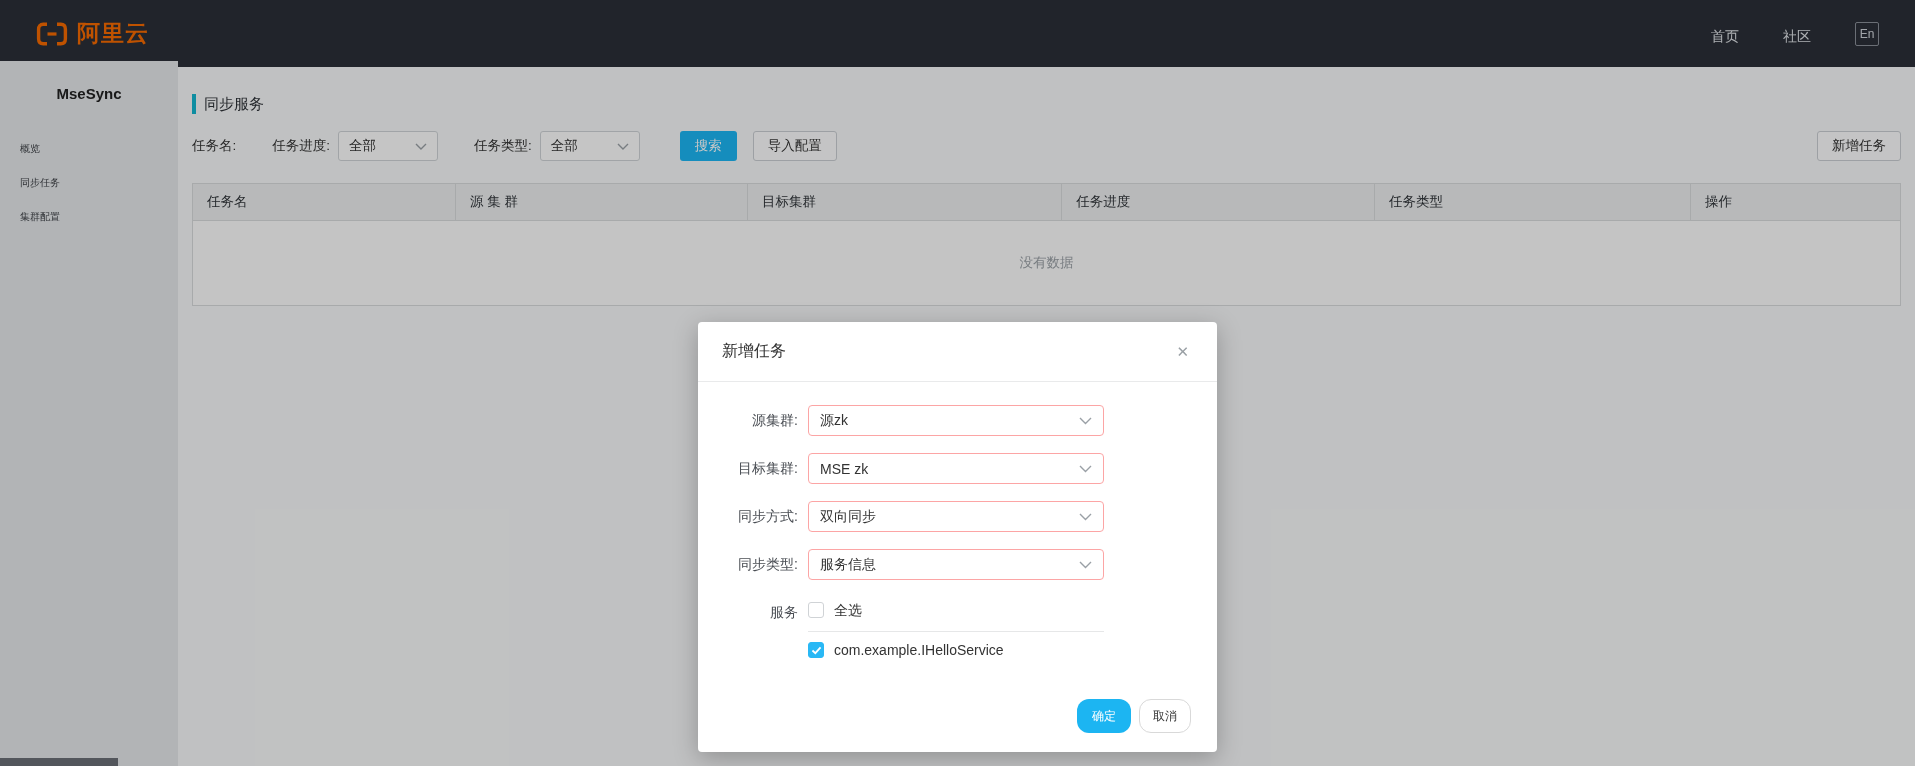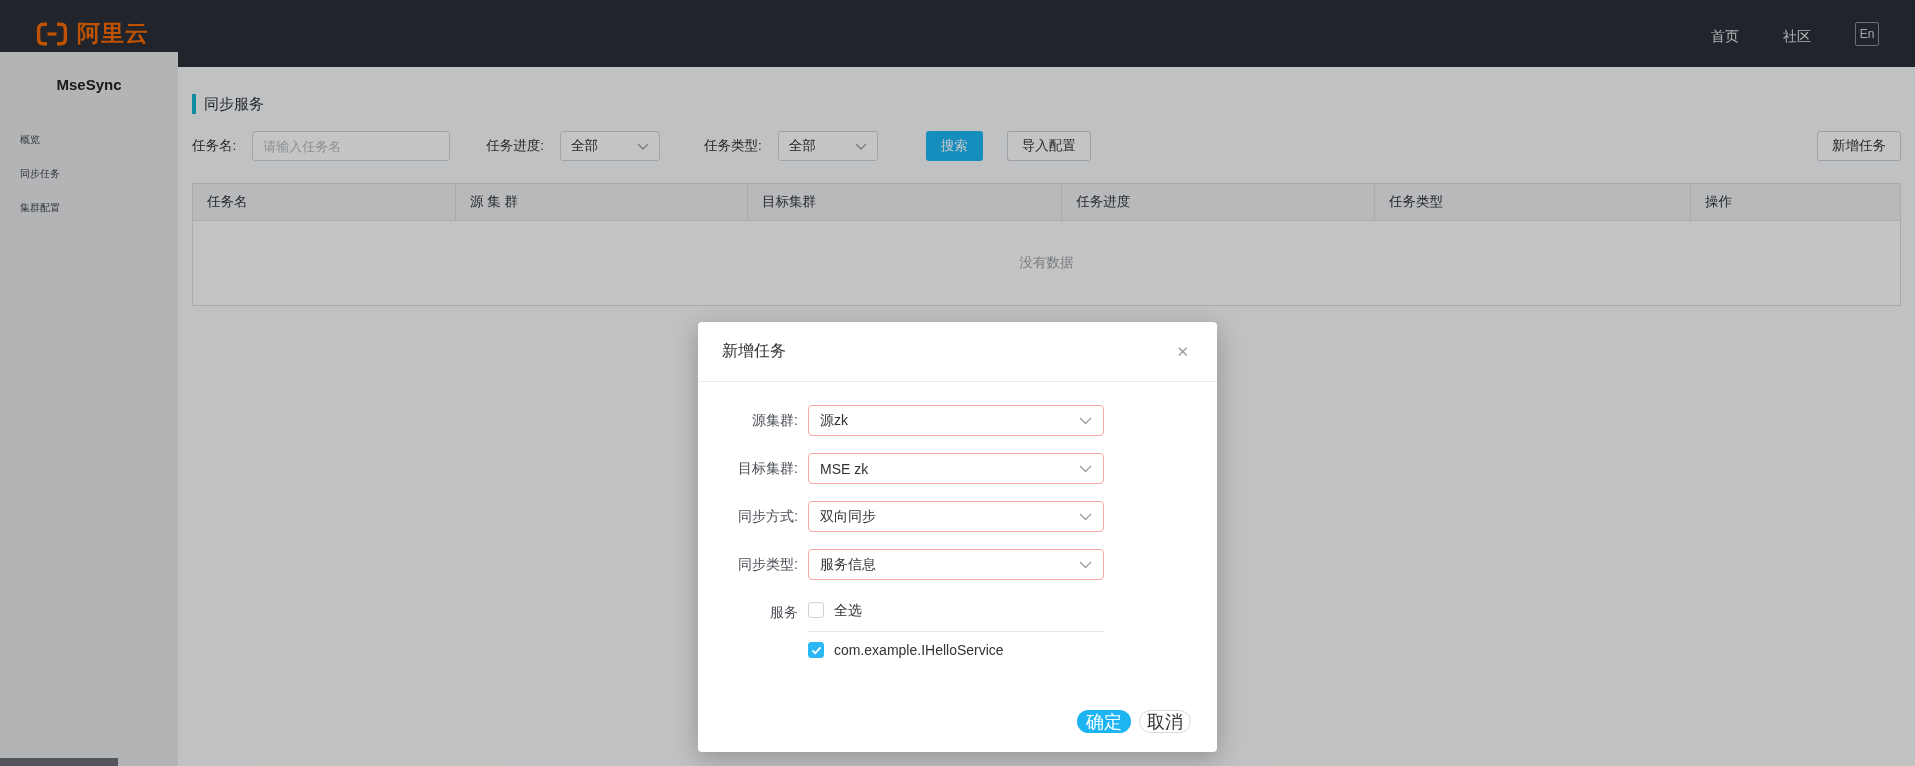--- a/index.html
+++ b/index.html
@@ -25,21 +25,21 @@
   .topbar-right { margin-left: auto; display: flex; align-items: flex-end; gap: 44px; }
   .topnav-item { color: #dfe2e6; font-size: 14px; cursor: pointer; }
   .lang-btn {
     width: 24px; height: 24px; border: 1px solid #8a8f98; border-radius: 2px;
     color: #d0d4da; font-size: 12px; display: flex; align-items: center; justify-content: center;
     cursor: pointer;
   }
 
   
   .sidebar {
-    position: absolute; left: 0; top: 52px; bottom: 0; width: 178px;
+    position: absolute; left: 0; top: 61px; bottom: 0; width: 178px;
     background: #e4e7ea;
     z-index: 1;
   }
   .sidebar-title { text-align: center; font-weight: 700; font-size: 15px; color: #222; padding-top: 24px; }
   .side-menu { margin-top: 30px; }
   .side-item { padding: 10px 0 10px 20px; font-size: 10px; color: #3c3f44; cursor: pointer; }
 
   
   .content {
     position: absolute; left: 178px; top: 67px; right: 0; bottom: 0;
@@ -49,21 +49,21 @@
   }
   .page-title {
     margin-top: 26px; display: flex; align-items: center; height: 22px;
     font-size: 15px; color: #2e3238;
   }
   .page-title::before {
     content: ""; display: inline-block; width: 4px; height: 20px;
     background: #13b5cf; margin-right: 8px;
   }
 
-  .filter-row { margin-top: 16px; display: flex; align-items: center; gap: 8px; }
+  .filter-row { margin-top: 16px; display: flex; align-items: center; }
   .f-label { font-size: 13.5px; color: #333; margin-right: 8px; white-space: nowrap; }
   .text-input {
     width: 198px; height: 30px; border: 1px solid #cfd3d7; border-radius: 3px;
     background: #fdfdfd; padding: 0 10px; font-size: 13px; color: #333; outline: none;
     font-family: inherit;
   }
   .text-input::placeholder { color: #b3b8bd; }
   .select {
     height: 30px; border: 1px solid #cfd3d7; border-radius: 3px; background: #fdfdfd;
     display: flex; align-items: center; padding: 0 10px; cursor: pointer;
@@ -131,21 +131,21 @@
     background: #fff; flex: 0 0 auto; display: flex; align-items: center; justify-content: center;
   }
   .checkbox.checked { background: #29b8f5; border-color: #29b8f5; }
   .check-text { font-size: 14px; color: #333; }
   .service-divider { border-bottom: 1px solid #e6e7e8; margin: 9px 0 10px 0; width: 296px; }
 
   .modal-footer {
     position: absolute; right: 26px; bottom: 19px;
     display: flex; gap: 8px;
   }
-  .modal-footer .btn { height: 23px; border-radius: 12px; font-size: 18px; }
+  .modal-footer .btn { height: 34px; border-radius: 12px; font-size: 12px; }
   .btn-ok { background: #1cb5f2; color: #fff; width: 54px; padding: 0; }
   .btn-cancel { background: #fff; border-color: #d9d9d9; color: #333; width: 52px; padding: 0; }
 </style>
 </head>
 <body>
 
 <div class="topbar">
   <div class="brand">
     <span style="display:flex;">
       <svg width="32" height="26" viewBox="0 0 32 26" fill="none">
@@ -170,21 +170,20 @@
     <div class="side-item">同步任务</div>
     <div class="side-item">集群配置</div>
   </div>
 </div>
 
 <div class="content">
   <div class="page-title">同步服务</div>
 
   <div class="filter-row">
     <span class="f-label">任务名:</span>
-    <input class="text-input" type="text" placeholder="请输入任务名" style="">
 
     <span class="f-label gap28">任务进度:</span>
     <div class="select sel-sm">
       <span>全部</span>
       <span class="chev">
         <svg width="12" height="7" viewBox="0 0 12 7" fill="none">
             <path d="M1 1l5 5 5-5" stroke="#9aa0a6" stroke-width="1.4"></path>
           </svg>
       </span>
     </div>

